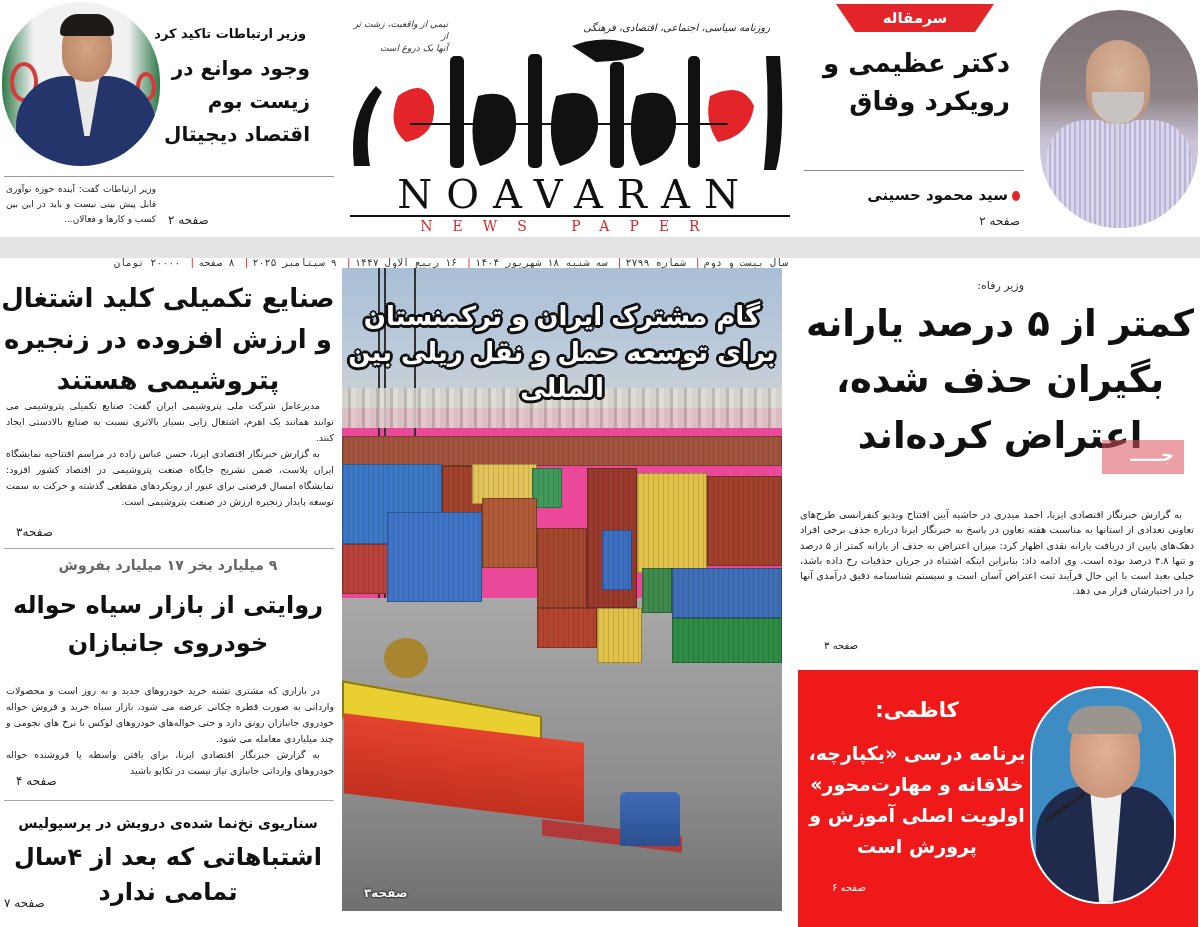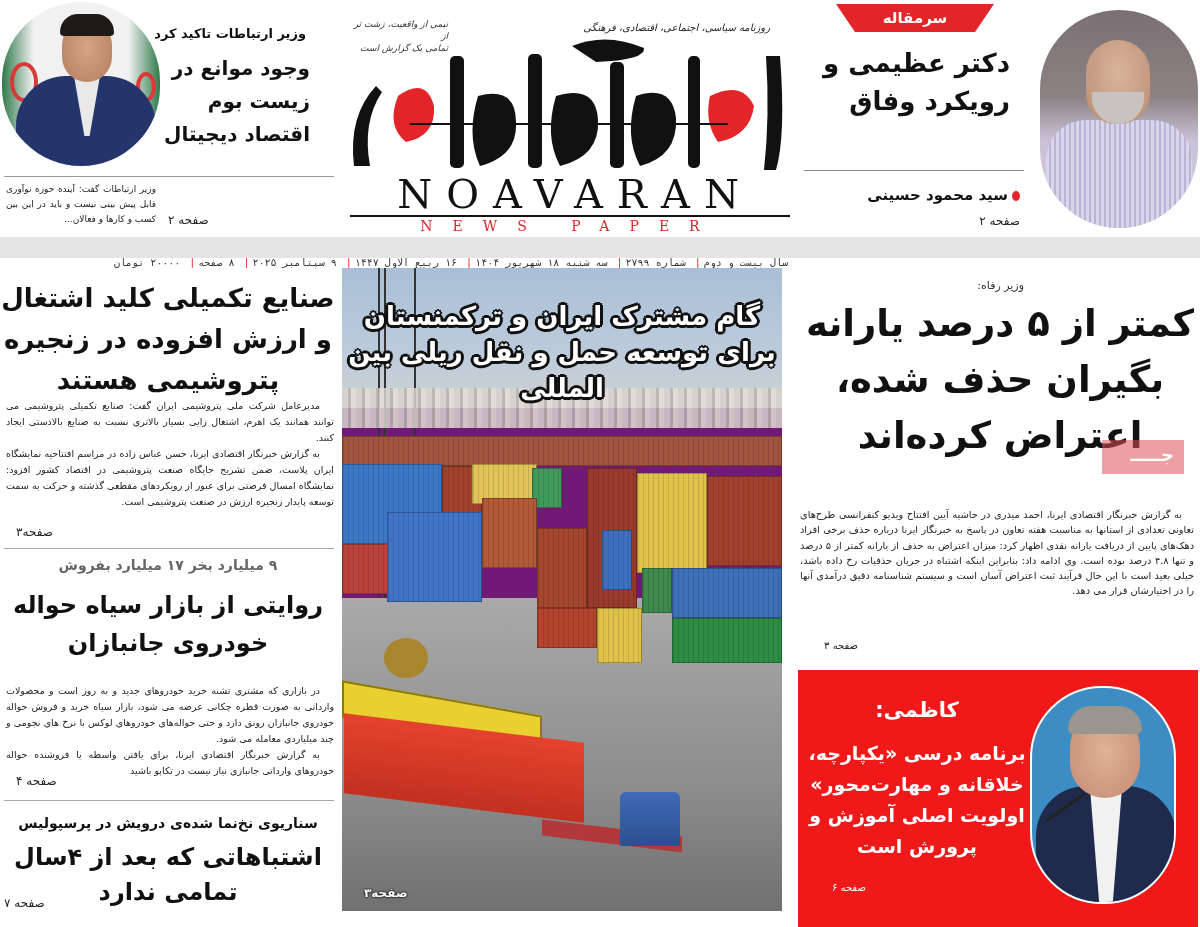--- a/index.html
+++ b/index.html
@@ -53,21 +53,21 @@
   .lc-body { position: absolute; left: 6px; width: 328px; font-size: 9.5px; line-height: 16px; color: #222; text-align: justify; }
   .lc-body p { text-indent: 14px; }
   .lc-page { position: absolute; left: 16px; font-size: 12px; color: #222; }
   .lc-rule { position: absolute; left: 4px; width: 330px; height: 1px; background: #a8a8a8; }
   .lc-kicker-grey { top: 557px; font-size: 14px; font-weight: bold; color: #666; }
   .lc-title2 { top: 586px; font-size: 24px; font-weight: bold; line-height: 38px; }
   .lc-kicker3 { top: 815px; font-size: 14px; font-weight: bold; color: #111; }
   .lc-title3 { top: 840px; font-size: 24px; font-weight: bold; line-height: 35px; }
 
   
-  .center-photo { position: absolute; left: 342px; top: 268px; width: 440px; height: 643px; overflow: hidden; background: #701a75; }
+  .center-photo { position: absolute; left: 342px; top: 268px; width: 440px; height: 643px; overflow: hidden; background: #ec4899; }
   .cp-sky { position: absolute; left: 0; top: 0; width: 100%; height: 140px; background: linear-gradient(180deg, #a9bfd6 0%, #bccbdb 60%, #cfd2d3 100%); }
   .cp-city { position: absolute; left: 0; top: 120px; width: 100%; height: 40px; background: repeating-linear-gradient(90deg, #d7d3cc 0 6px, #b9b5ad 6px 9px, #e3ded6 9px 14px); opacity: 0.85; }
   .cp-ground { position: absolute; left: 0; top: 330px; width: 100%; height: 313px; background: linear-gradient(180deg, #a8a9a8 0%, #8c8d8c 60%, #6f706f 100%); }
   .cont { position: absolute; border: 1px solid rgba(0,0,0,0.25); background-image: repeating-linear-gradient(90deg, rgba(0,0,0,0.12) 0 1px, transparent 1px 5px); }
   .cp-headline { position: absolute; left: 0; top: 30px; width: 100%; text-align: center; font-size: 26px; font-weight: bold; line-height: 36px; color: #ffffff;
     text-shadow: -2px -2px 0 #111, 2px -2px 0 #111, -2px 2px 0 #111, 2px 2px 0 #111, 0 3px 0 #111, 0 -3px 0 #111, 3px 0 0 #111, -3px 0 0 #111; }
   .cp-page { position: absolute; left: 22px; top: 618px; font-size: 12px; font-weight: bold; color: #fff; text-shadow: 0 0 2px #000, 0 0 2px #000; }
   .truck-red { position: absolute; left: 2px; top: 460px; width: 240px; height: 80px; background: linear-gradient(180deg, #e4432e, #c2301f); transform: skewY(7deg); }
   .truck-cab { position: absolute; left: 278px; top: 524px; width: 60px; height: 54px; background: linear-gradient(180deg, #3e6bb7, #2b4f8f); border-radius: 6px 6px 2px 2px; }
   .truck-base { position: absolute; left: 200px; top: 560px; width: 140px; height: 16px; background: #b3383a; transform: skewY(7deg); }
@@ -95,21 +95,21 @@
   .rb-kicker { position: absolute; left: 14px; top: 28px; width: 210px; text-align: center; font-size: 21px; font-weight: bold; color: #fff; }
   .rb-title { position: absolute; left: 10px; top: 68px; width: 218px; text-align: center; font-size: 19px; font-weight: bold; line-height: 31px; color: #fff; }
   .rb-page { position: absolute; left: 34px; top: 212px; font-size: 10px; color: #fff; }
 </style>
 </head>
 <body>
 
 <div class="masthead">
   <div class="logo-tag-left">
     <div>نیمی از واقعیت، زشت تر از</div>
-    <div>تمامی یک گزارش است</div>
+    <div>آنها یک دروغ است</div>
   </div>
   <div class="logo-tag-right">روزنامه سیاسی، اجتماعی، اقتصادی، فرهنگی</div>
 
   <svg class="logo-fa" viewBox="0 0 448 150">
 
     <path d="M8 140 Q2 90 30 60 L36 66 Q16 96 24 140 Z" fill="#111"></path>
     <path d="M52 70 Q80 50 88 80 Q90 110 60 116 Q40 100 52 70 Z" fill="#e3252a"></path>
     <rect x="104" y="30" width="14" height="112" rx="5" fill="#111"></rect>
     <path d="M132 70 Q170 60 170 96 Q172 130 134 140 Q120 110 132 70 Z" fill="#111"></path>
     <rect x="182" y="28" width="14" height="114" rx="5" fill="#111"></rect>

